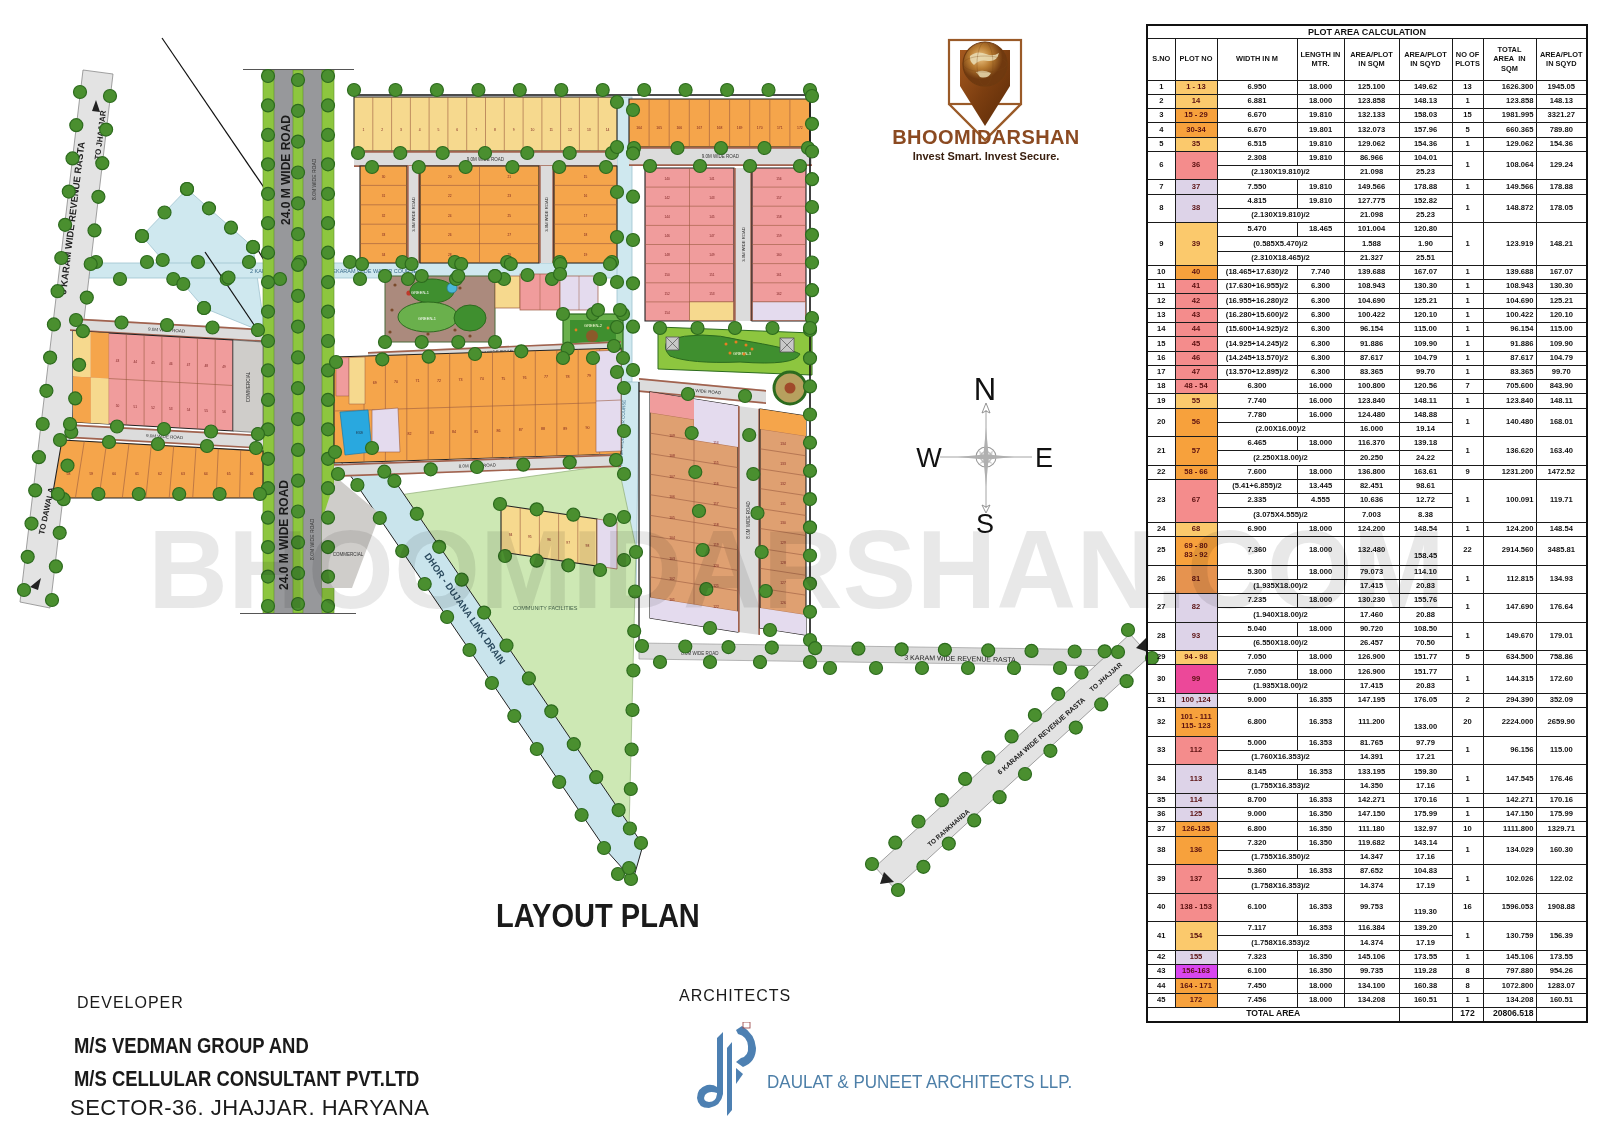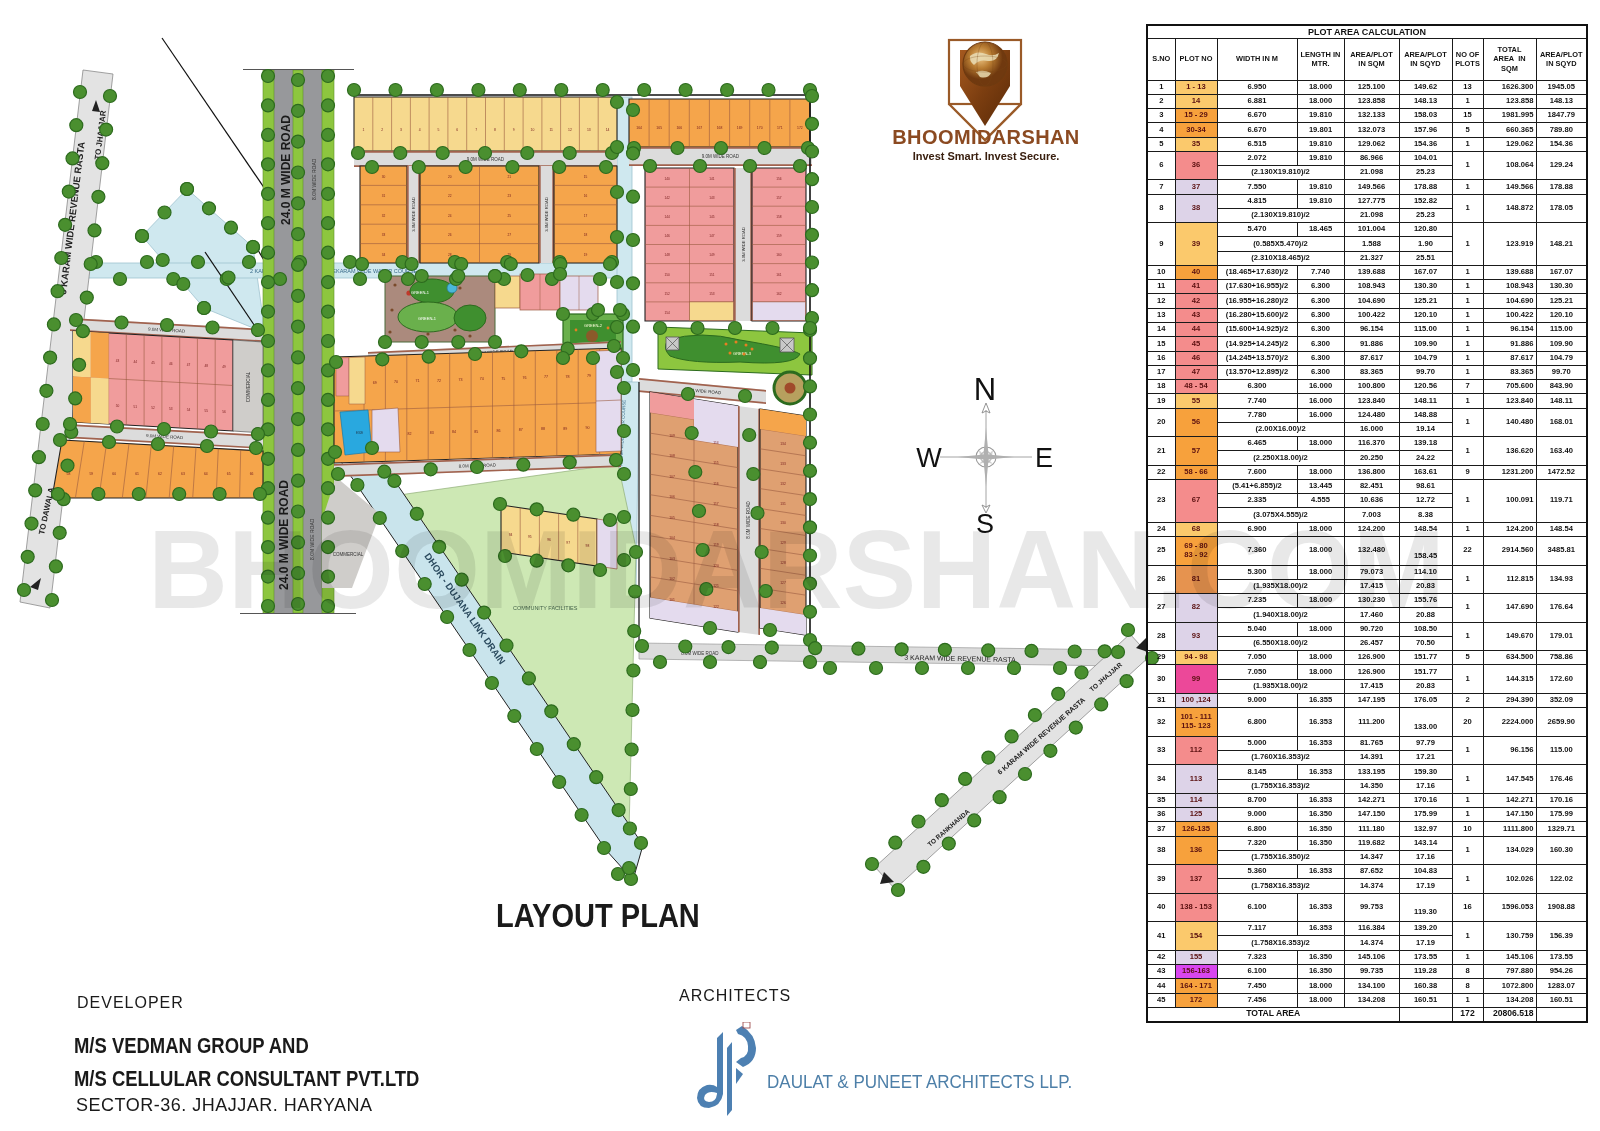--- a/index.html
+++ b/index.html
@@ -1035,21 +1035,21 @@
         </tr>
 <tr style="height:14.27px">
           <td>3</td>
           <td class="pn" style="background:#f7a13c">15 - 29</td>
           <td>6.670</td>
           <td>19.810</td>
           <td>132.133</td>
           <td>158.03</td>
           <td>15</td>
           <td class="rt">1981.995</td>
-          <td>1847.79</td>
+          <td>3321.27</td>
         </tr>
 <tr style="height:14.27px">
           <td>4</td>
           <td class="pn" style="background:#f7a13c">30-34</td>
           <td>6.670</td>
           <td>19.801</td>
           <td>132.073</td>
           <td>157.96</td>
           <td>5</td>
           <td class="rt">660.365</td>
@@ -1062,21 +1062,21 @@
           <td>19.810</td>
           <td>129.062</td>
           <td>154.36</td>
           <td>1</td>
           <td class="rt">129.062</td>
           <td>154.36</td>
         </tr>
 <tr style="height:14.27px">
           <td rowspan="2">6</td>
           <td rowspan="2" class="pn" style="background:#f48c8c">36</td>
-<td>2.072</td>
+<td>2.308</td>
           <td>19.810</td>
           <td>86.966</td>
           <td>104.01</td>
 <td rowspan="2">1</td>
           <td rowspan="2" class="rt">108.064</td>
           <td rowspan="2">129.24</td>
         </tr>
 <tr style="height:14.27px">
           <td colspan="2">(2.130X19.810)/2</td>
           <td>21.098</td>
@@ -1602,21 +1602,21 @@
 </tbody>
     </table>
   </div>
 
 <div class="fw" style="left:496px;top:897px;width:400px;font-size:33px;font-weight:bold;letter-spacing:0px;transform:scaleX(0.88);transform-origin:left top;">LAYOUT PLAN</div>
 
 <div class="fw" style="left:77px;top:994px;font-size:16px;letter-spacing:1px;">DEVELOPER</div>
 
 <div class="fw" style="left:74px;top:1030px;font-size:22.5px;font-weight:bold;transform:scaleX(0.82);transform-origin:left top;line-height:1.45;">M/S VEDMAN GROUP AND<br>M/S CELLULAR CONSULTANT PVT.LTD</div>
 
-<div class="fw" style="left:76px;top:1095px;font-size:18px;letter-spacing:0.5px;">SECTOR-36. JHAJJAR. HARYANA</div>
+<div class="fw" style="left:70px;top:1095px;font-size:22px;letter-spacing:0.5px;">SECTOR-36. JHAJJAR. HARYANA</div>
 
 <div class="fw" style="left:679px;top:987px;font-size:16px;letter-spacing:1px;">ARCHITECTS</div>
 
 <svg class="fw" style="left:693px;top:1022px;" width="78" height="100" viewBox="0 0 78 100">
 <g fill="#4d80b2">
 <path d="M24,16 L30,10 L30,72 Q28,84 16,86 Q5,86 4,76 Q4,66 14,63 Q20,62 24,65 L24,71 Q16,68 12,73 Q9,79 16,80 Q23,80 24,72 Z"></path>
 <path d="M34,26 L39,20 L39,88 L34,94 Z"></path>
 <path d="M43,8 L49,4 Q62,12 63,26 Q63,40 50,45 L43,40 L48,36 Q56,34 55,24 Q54,14 45,12 Z"></path>
 <path d="M43,46 L50,52 L43,62 Z"></path>
 </g>

